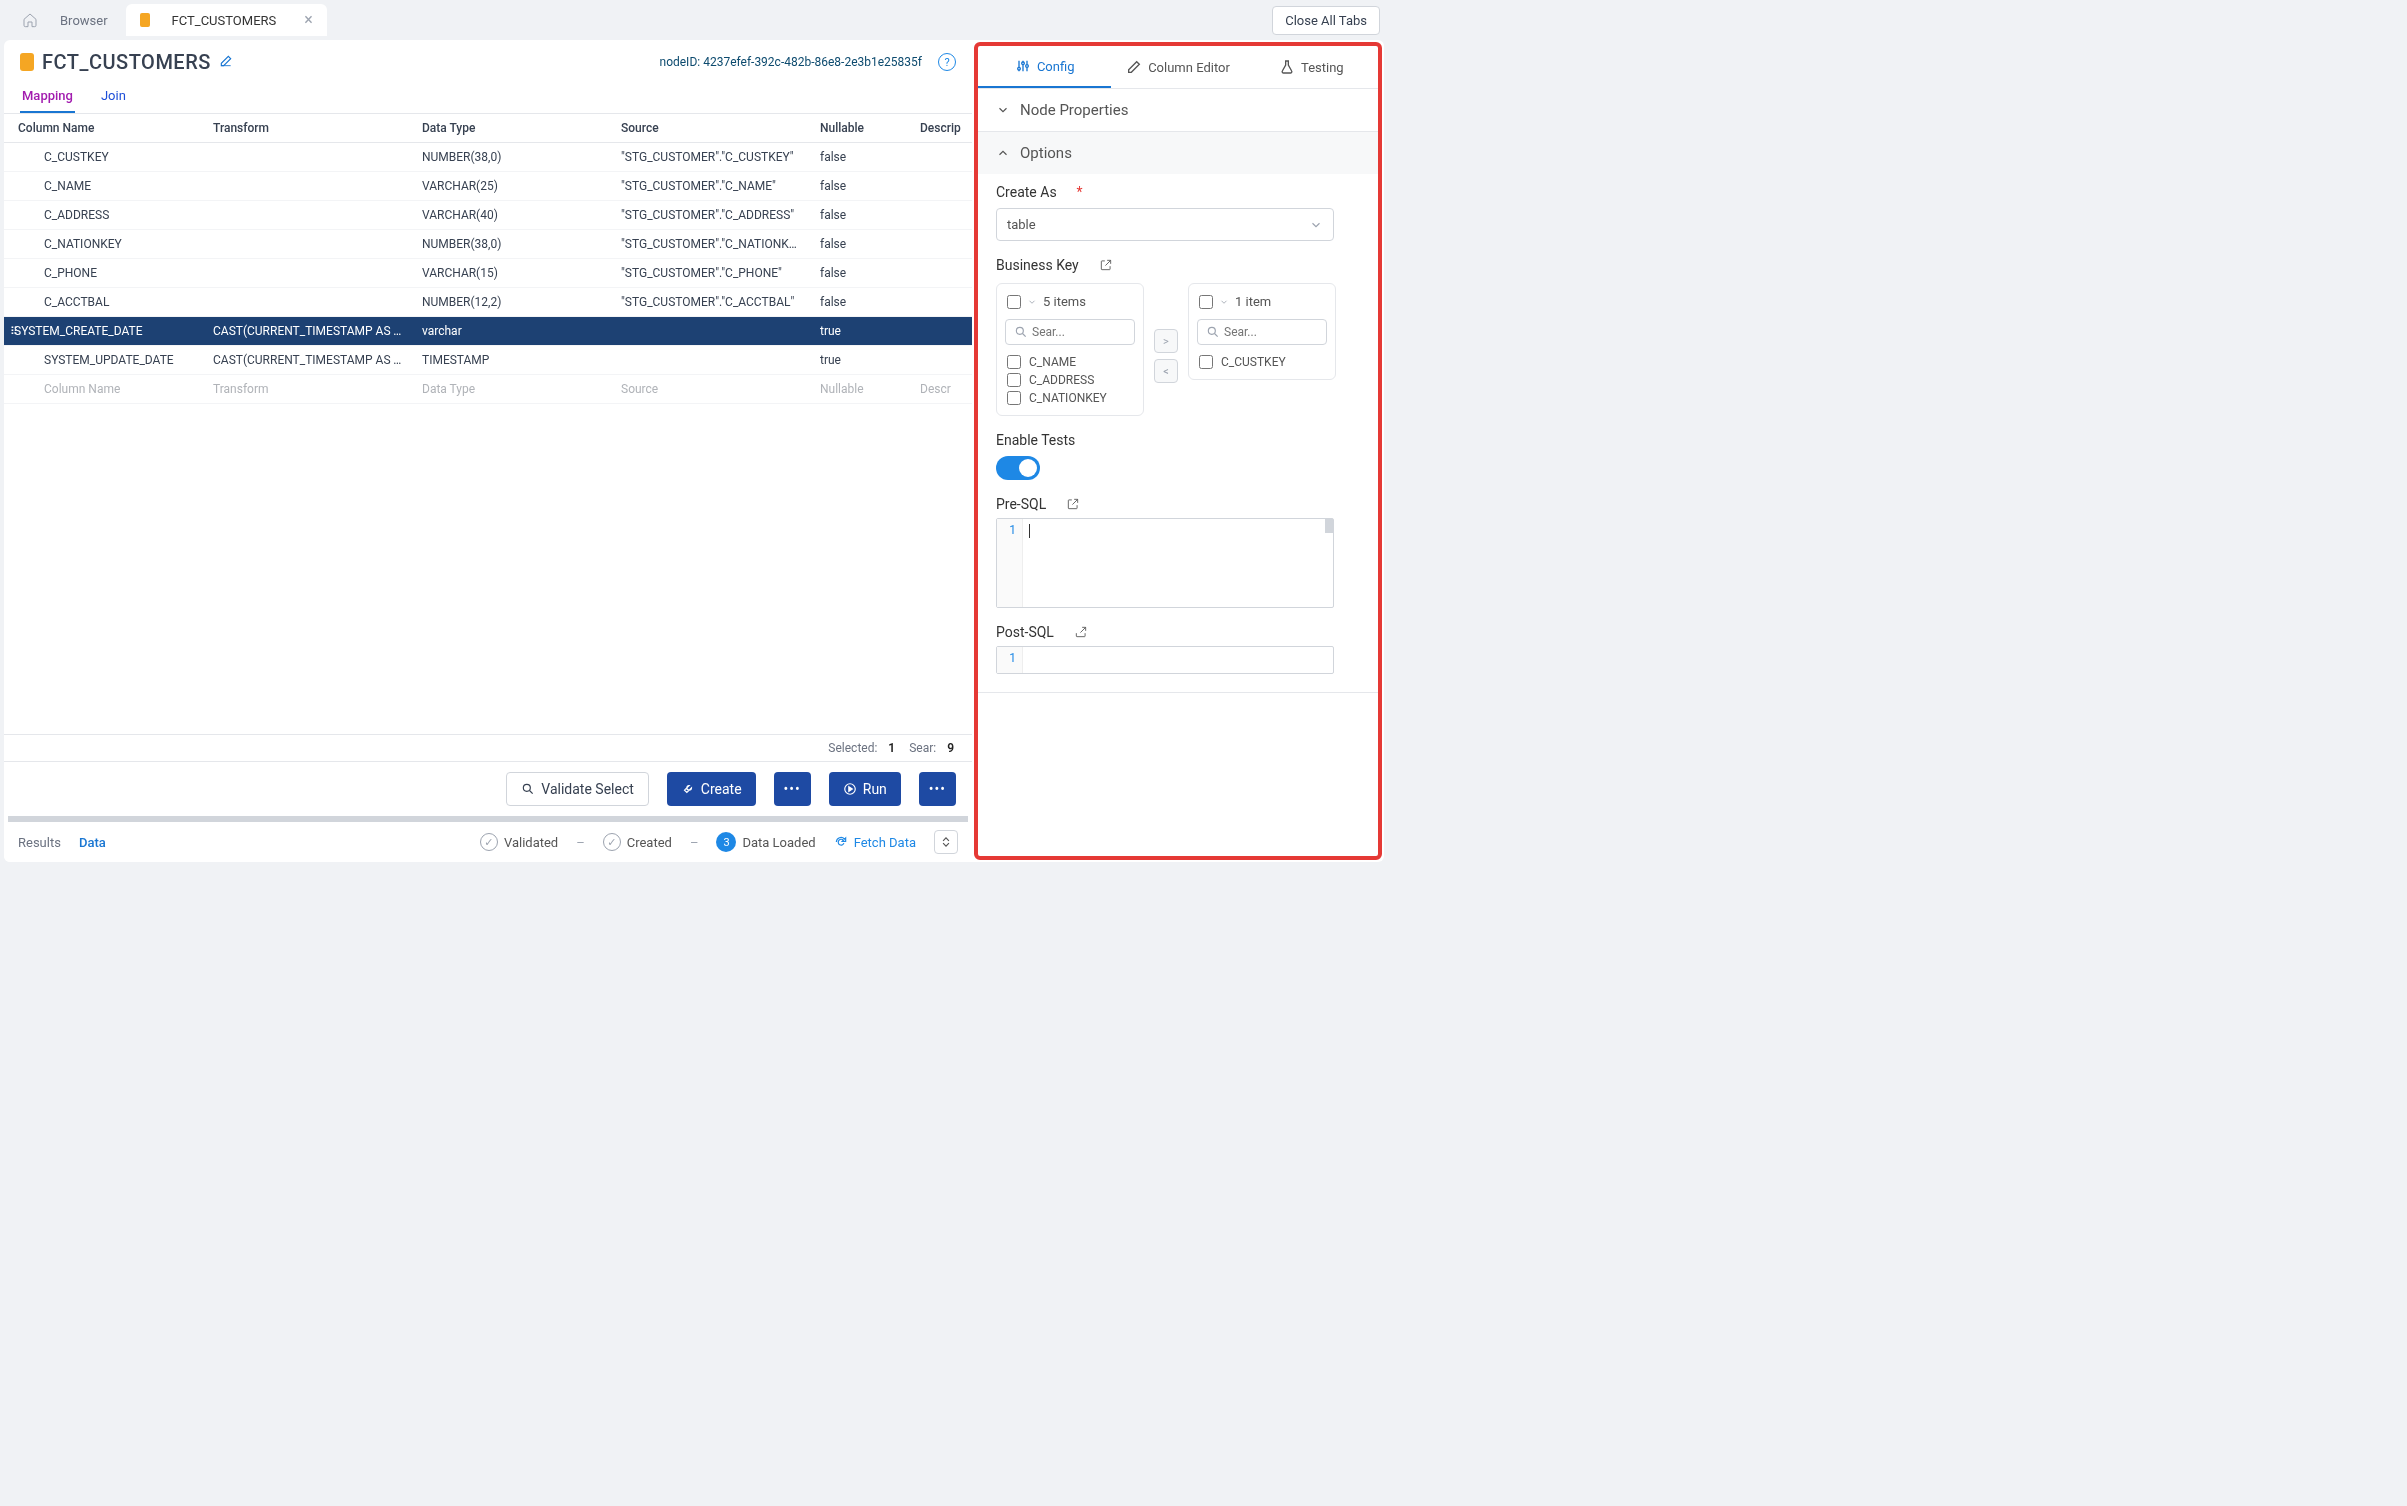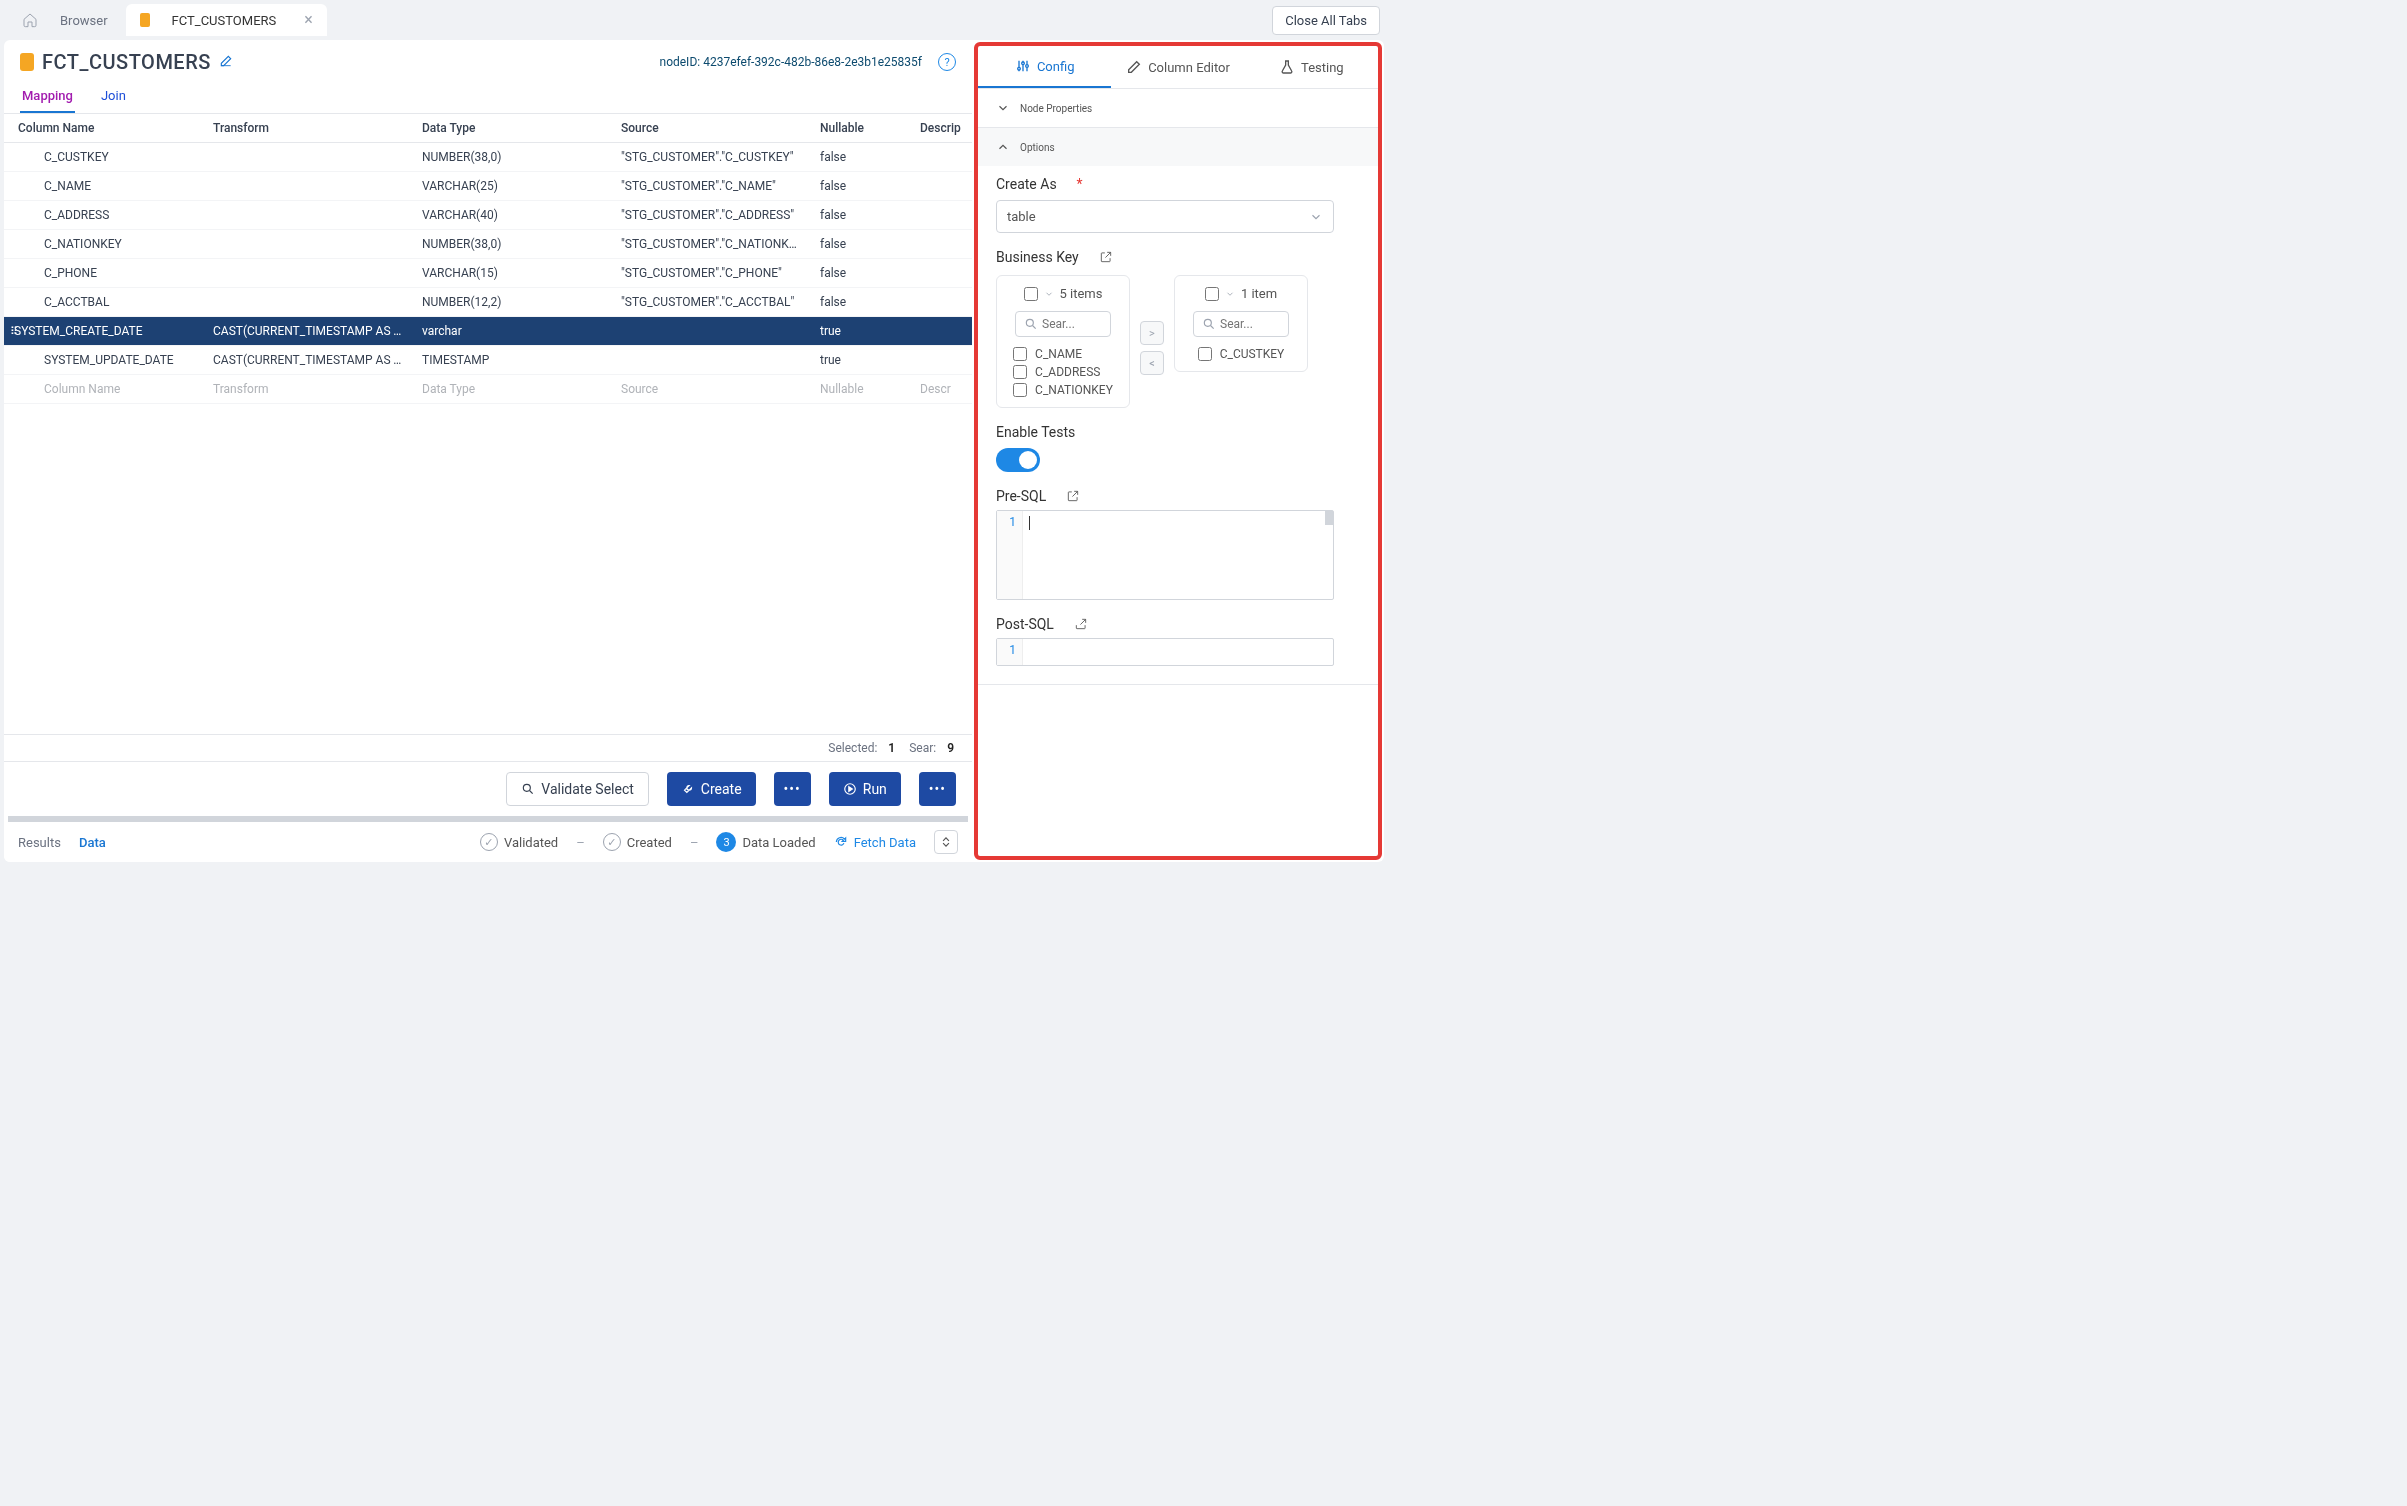--- a/index.html
+++ b/index.html
@@ -72,33 +72,33 @@
 .fetch-link { color:#1e88e5; display:inline-flex; align-items:center; gap:6px; cursor:pointer; }
 .expand-toggle { width:24px; height:24px; border:1px solid #d1d5db; border-radius:4px; display:flex; align-items:center; justify-content:center; color:#555; cursor:pointer; }
 
 
 .rp-tabs { display:flex; border-bottom:1px solid #e5e7eb; }
 .rp-tab { flex:1; display:flex; align-items:center; justify-content:center; gap:6px; padding:12px 4px; font-size:13px; color:#555; cursor:pointer; }
 .rp-tab.active { color:#1976d2; border-bottom:2px solid #1976d2; }
 .rp-tab svg { width:16px; height:16px; }
 
 .rp-section { border-bottom:1px solid #e5e7eb; }
-.rp-section-head { display:flex; align-items:center; gap:10px; padding:12px 18px; font-size:10px; color:#555; cursor:pointer; }
+.rp-section-head { display:flex; align-items:center; gap:10px; padding:12px 18px; font-size:15px; color:#555; cursor:pointer; }
 .rp-section-head.sub { background:#f7f8f9; }
 .chev { width:14px; height:14px; display:inline-flex; align-items:center; justify-content:center; }
 
 .rp-body { padding: 10px 18px 18px 18px; display:flex; flex-direction:column; gap:16px; }
 .field-label { font-size:14px; color:#333; display:flex; align-items:center; gap:20px; }
 .req-star { color:#e53935; }
 .ext-link-icon { width:14px; height:14px; stroke:#555; fill:none; stroke-width:1.5; }
 .select-box { border:1px solid #d1d5db; border-radius:4px; padding:8px 10px; display:flex; align-items:center; justify-content:space-between; font-size:13px; color:#555; cursor:pointer; width: 338px; }
 
 
 .dual-list { display:flex; gap:10px; align-items:flex-start; }
-.listbox { border:1px solid #e5e7eb; border-radius:6px; width:134px; padding:8px; display:flex; flex-direction:column; gap:8px;align-items:center; }
+.listbox { border:1px solid #e5e7eb; border-radius:6px; width:148px; padding:8px; display:flex; flex-direction:column; gap:8px; }
 .listbox-head { display:flex; align-items:center; gap:6px; font-size:13px; color:#555; padding: 2px 2px; }
 .listbox-head input[type=checkbox] { width:14px; height:14px; }
 .search-sm { display:flex; align-items:center; gap:4px; border:1px solid #d1d5db; border-radius:4px; padding:5px 8px; font-size:12px; color:#9ca3af; }
 .search-sm input { border:none; outline:none; width:60px; font-size:12px; }
 .list-item-chk { display:flex; align-items:center; gap:8px; font-size:12px; color:#555; padding:2px 2px; }
 .list-item-chk input { width:14px; height:14px; }
 .transfer-btns { display:flex; flex-direction:column; gap:6px; margin-top:46px; }
 .transfer-btn { width:24px; height:24px; border:1px solid #d1d5db; border-radius:4px; background:#f7f8f9; display:flex; align-items:center; justify-content:center; color:#9ca3af; font-size:11px; cursor:pointer; }
 
 

